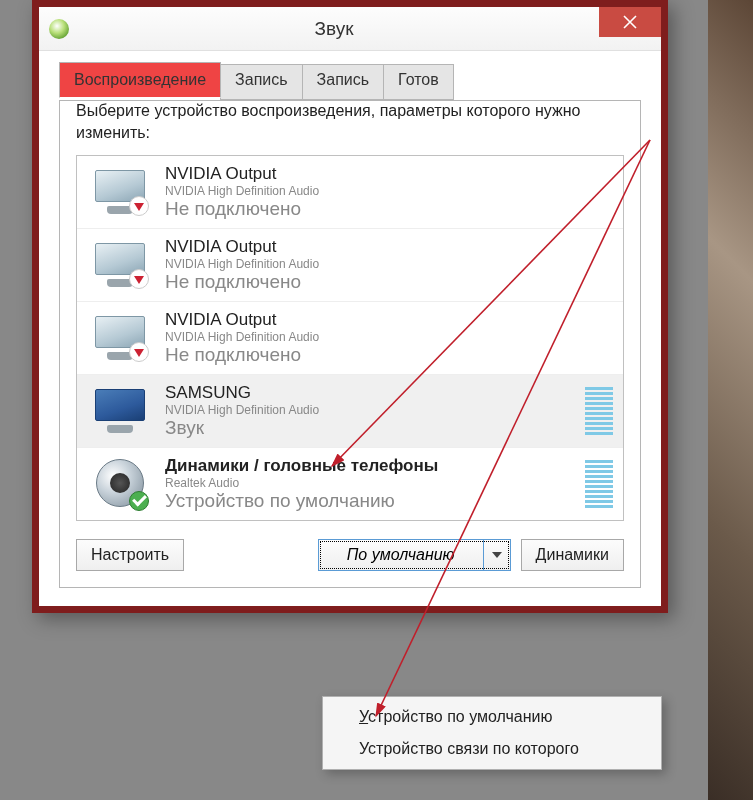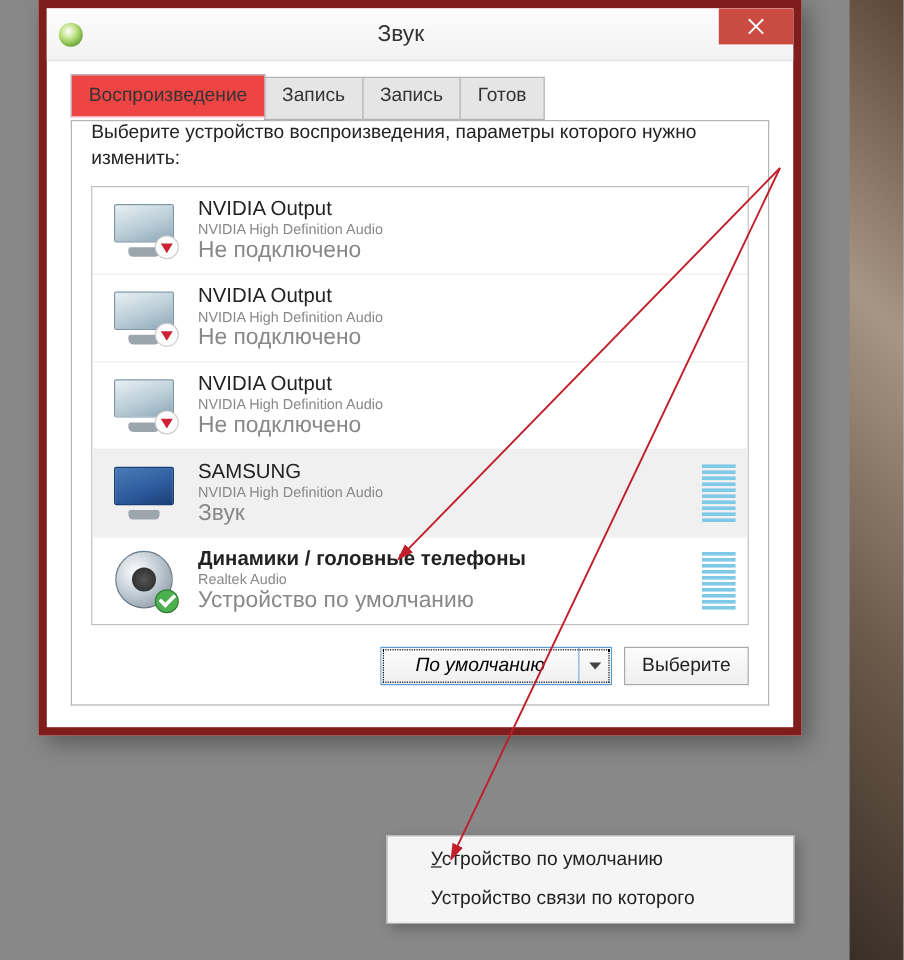--- a/index.html
+++ b/index.html
@@ -414,26 +414,27 @@
               <div class="bar"></div>
               <div class="bar"></div>
               <div class="bar"></div>
               <div class="bar"></div>
               <div class="bar"></div>
             </div>
           </div>
         </div>
 
       <div class="buttons-row">
+        <button class="btn u">Настроить</button>
         <div class="spacer"></div>
         <div class="split-btn">
           <button class="main">По умолчанию</button>
           <div class="arrow"></div>
         </div>
-        <button class="btn">Выберите</button>
+        <button class="btn">Динамики</button>
       </div>
     </div>
   </div>
 </div>
 
 <div class="dropdown-menu" id="dropdown-menu">
     <div class="menu-item"><span class="ul">У</span>стройство по умолчанию</div>
     <div class="menu-item">Устройство связи по которого</div>
   </div>
 

